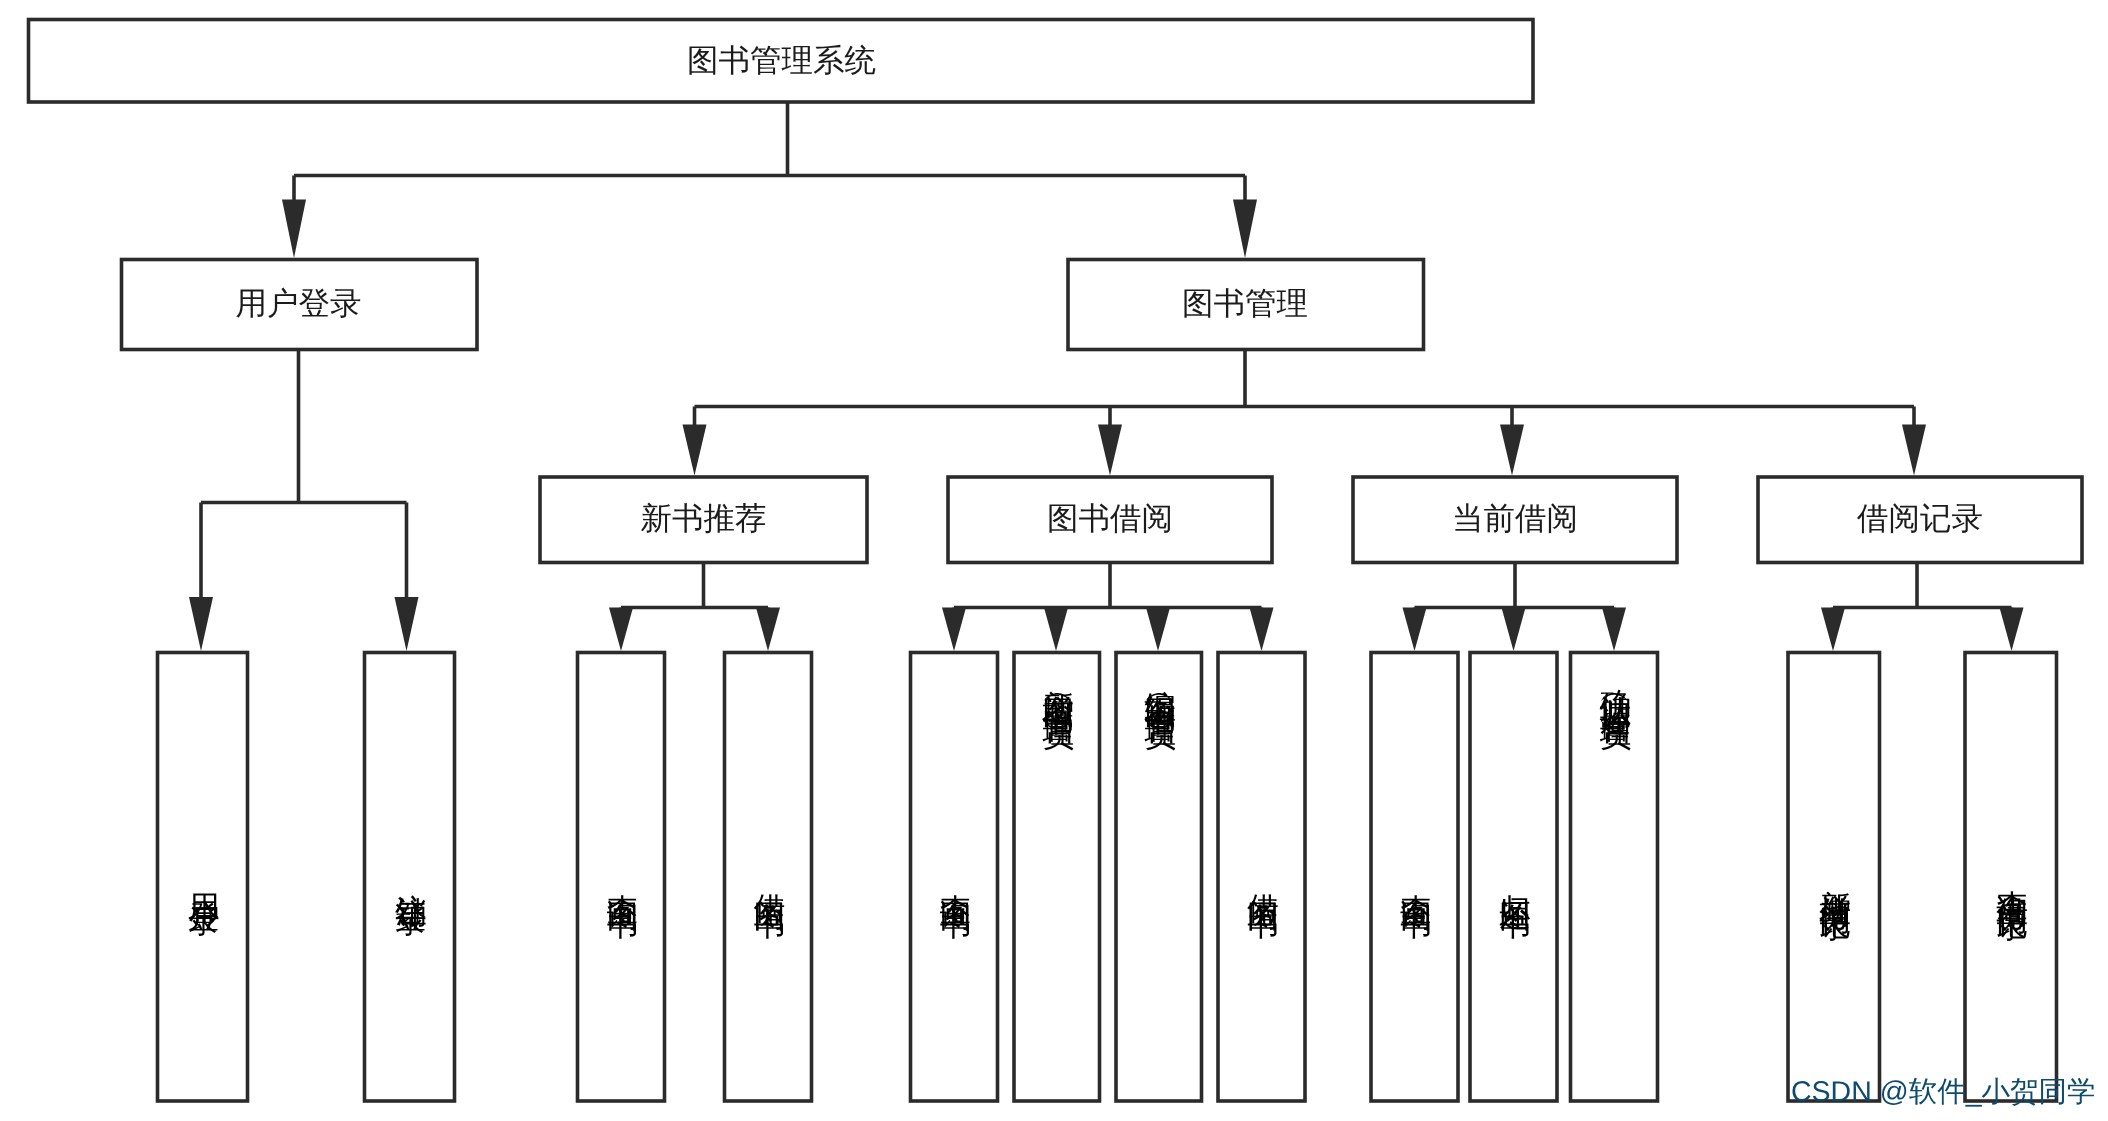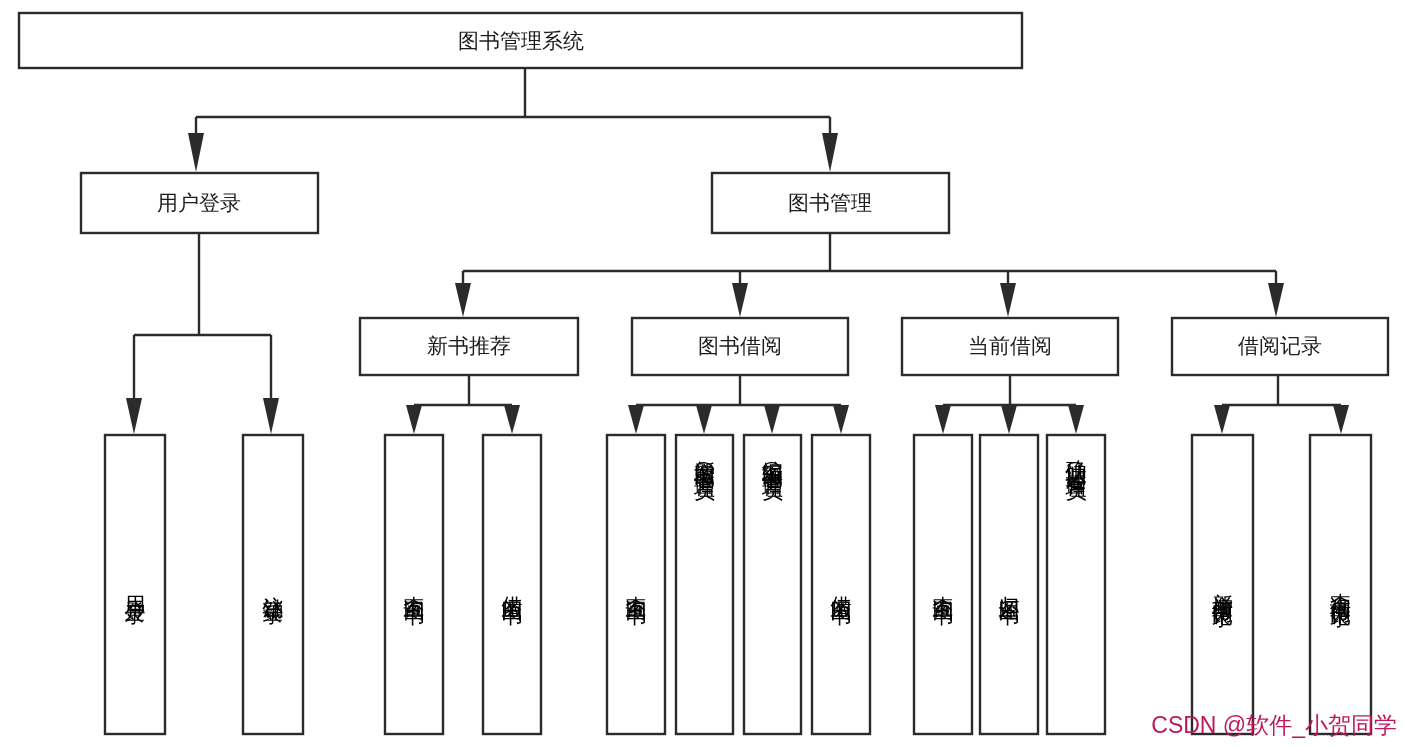--- a/index.html
+++ b/index.html
@@ -55,22 +55,22 @@
     fill: #1b1b1b;
     writing-mode: vertical-rl;
     text-orientation: upright;
     letter-spacing: 3px;
   }
   .watermark {
     position: absolute;
     right: 8px;
     bottom: 6px;
     font-family: "Liberation Sans", "DejaVu Sans", sans-serif;
-    font-size: 23px;
-    color: #be185d;
+    font-size: 19px;
+    color: #0c4a6e;
     white-space: nowrap;
     user-select: none;
   }
 </style>
 </head>
 <body>
 
 <div id="diagram-root">
 
   <svg class="diagram-canvas" viewBox="0 0 1405 747" xmlns="http://www.w3.org/2000/svg">

